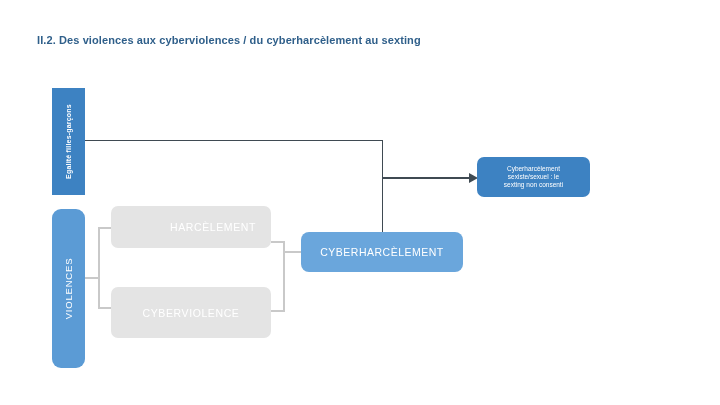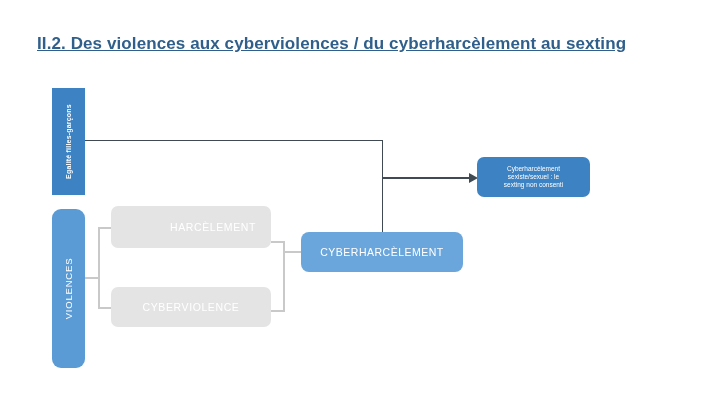--- a/index.html
+++ b/index.html
@@ -18,26 +18,25 @@
     width: 720px;
     height: 405px;
     background: #ffffff;
   }
 
   
   #slide-title {
     position: absolute;
     left: 37px;
     top: 34px;
-    font-size: 17px;
+    font-size: 11px;
     font-weight: bold;
     color: #2f5f8a;
     letter-spacing: 0.1px;
     white-space: nowrap;
-    text-decoration: underline;
   }
 
   
   .box {
     position: absolute;
     box-sizing: border-box;
     display: flex;
     align-items: center;
     justify-content: center;
     text-align: center;
@@ -86,21 +85,21 @@
     font-size: 10.5px;
     letter-spacing: 0.6px;
     color: #ffffff;
     padding-left: 44px;
   }
 
   #box-cyberviolence {
     left: 111px;
     top: 287px;
     width: 160px;
-    height: 40px;
+    height: 51px;
     background: #e4e4e4;
     border-radius: 7px;
     font-size: 10.5px;
     letter-spacing: 0.6px;
     color: #ffffff;
   }
 
   #box-cyberharcelement {
     left: 301px;
     top: 232px;

